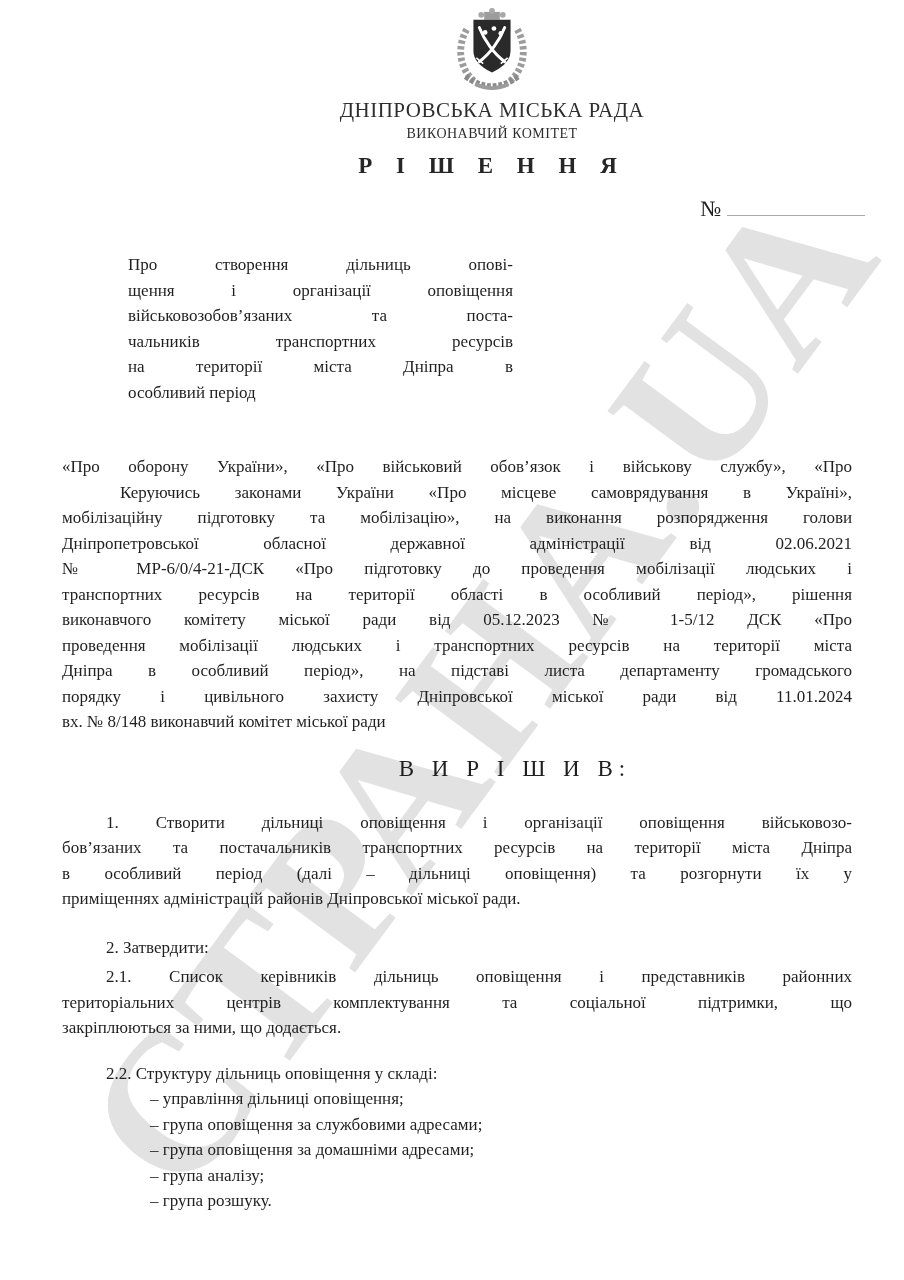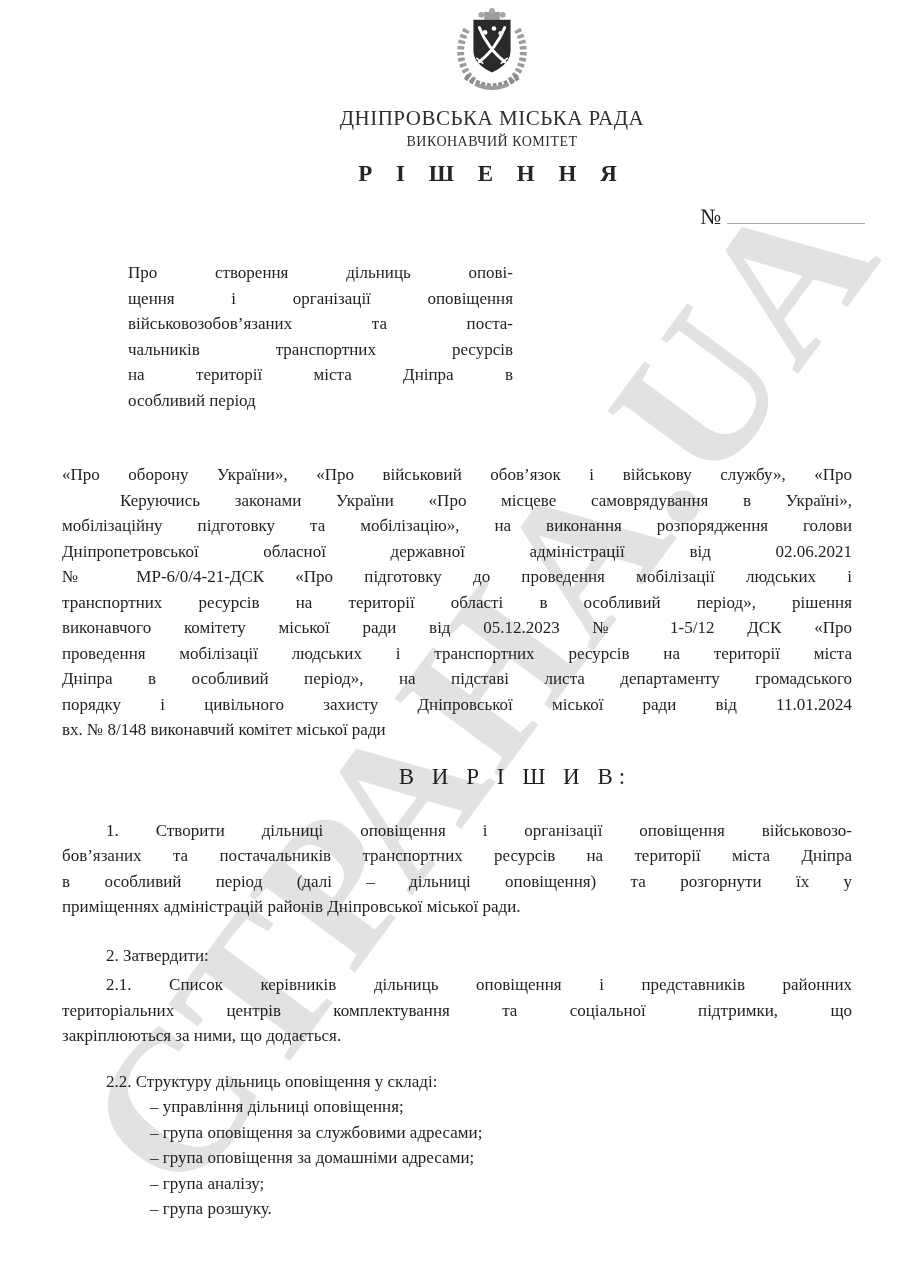--- a/index.html
+++ b/index.html
@@ -16,21 +16,21 @@
     position:absolute;left:480px;top:690px;
     transform:translate(-50%,-50%) rotate(-53.5deg);
     font-family:"Liberation Serif",serif;
     font-weight:700;font-size:200px;letter-spacing:2px;
     color:#e2e2e2;white-space:nowrap;z-index:0;
     user-select:none;pointer-events:none;
   }
   .content{position:relative;z-index:1;padding:0 52px 0 62px;}
   .center-head{text-align:center;padding-left:70px;}
   .emblem{display:block;margin:8px auto 0;width:82px;height:86px;}
-  .org1{margin-top:12px;font-size:21px;line-height:24px;letter-spacing:0.5px;color:#2e2e2e;}
+  .org1{margin-top:4px;font-size:21px;line-height:24px;letter-spacing:0.5px;color:#2e2e2e;}
   .org2{font-size:14px;line-height:24px;letter-spacing:0.5px;color:#2e2e2e;}
   .doctype{margin-top:6px;font-size:23px;line-height:28px;font-weight:700;letter-spacing:9px;color:#262626;text-align:center;}
   .numrow{margin-top:16px;height:26px;font-size:22px;line-height:26px;padding-left:638px;white-space:nowrap;}
   .numline{display:inline-block;width:138px;border-bottom:1.5px solid #a9a9a9;height:18px;vertical-align:baseline;}
   .body-text{font-size:17px;line-height:25.5px;}
   .title-block{margin-top:30px;margin-left:66px;width:385px;}
   .jline{text-align:justify;text-align-last:justify;}
   .lline{text-align:left;}
   .preamble{margin-top:49px;}
   .indent-p{padding-left:58px;}

